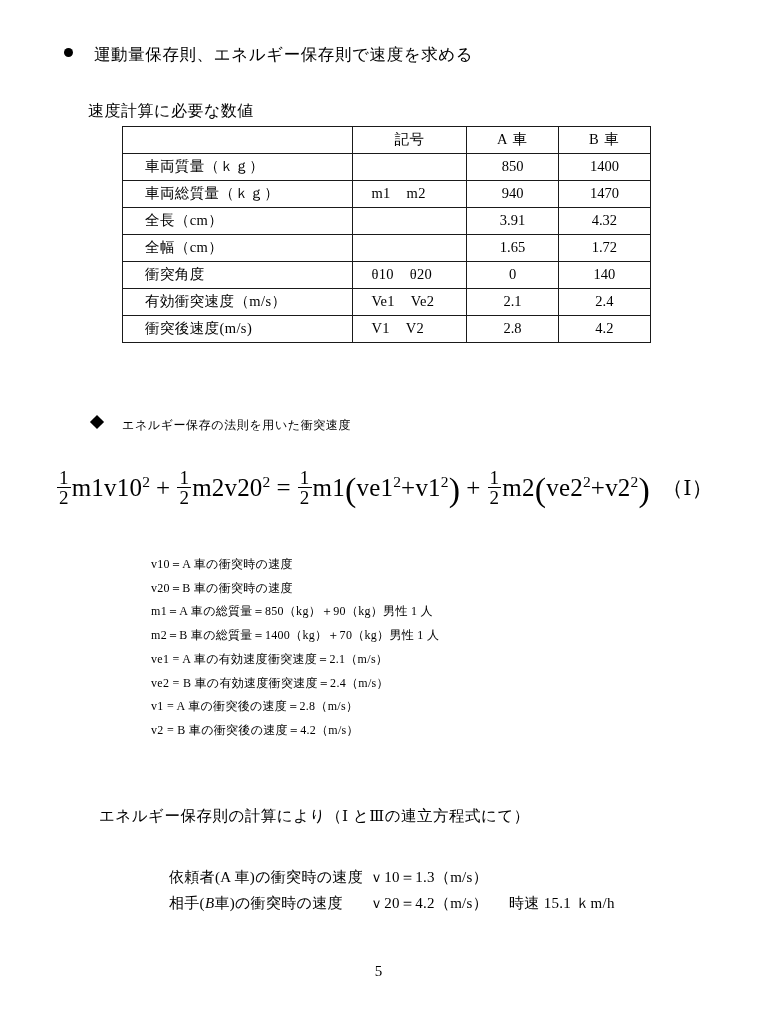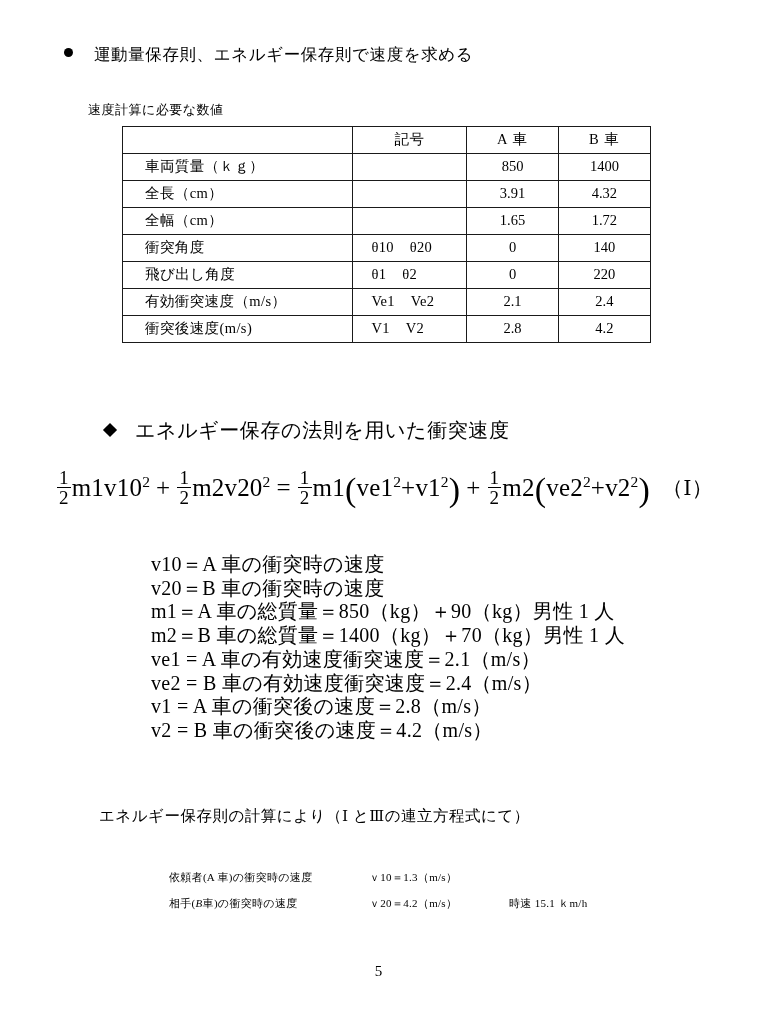--- a/index.html
+++ b/index.html
@@ -43,21 +43,21 @@
     position: relative;
     top: -3px;
     flex: none;
   }
 
   
   .table-caption {
     position: absolute;
     left: 88px;
     top: 101px;
-    font-size: 13px;
+    font-size: 16px;
     letter-spacing: 0.5px;
   }
 
   
   .data-table {
     position: absolute;
     left: 122px;
     top: 126px;
     width: 529px;
     border-collapse: collapse;
@@ -85,25 +85,25 @@
   .sym-pair {
     display: inline-block;
     min-width: 76px;
     text-align: left;
   }
   .sym-pair .s2 { margin-left: 16px; }
 
   
   .diamond-line {
     position: absolute;
-    left: 105px;
+    left: 92px;
     top: 417px;
     display: flex;
     align-items: baseline;
-    font-size: 20px;
+    font-size: 12px;
     letter-spacing: 0.6px;
   }
   .bullet-diamond {
     display: inline-block;
     width: 10px;
     height: 10px;
     background: #000;
     transform: rotate(45deg);
     margin-right: 20px;
     position: relative;
@@ -143,40 +143,40 @@
     font-family: "Liberation Serif", "DejaVu Serif", serif;
   }
   sup { font-size: 0.62em; vertical-align: super; line-height: 0; }
   .eq-tag { margin-left: 12px; font-size: 21px; }
 
   
   .defs {
     position: absolute;
     left: 151px;
     top: 553px;
-    font-size: 20px;
+    font-size: 12px;
     line-height: 23.7px;
     letter-spacing: 0.3px;
   }
   .defs div { white-space: nowrap; }
 
   
   .result-head {
     position: absolute;
     left: 99px;
     top: 806px;
     font-size: 15.5px;
     letter-spacing: 0.5px;
     white-space: nowrap;
   }
   .result-rows {
     position: absolute;
     left: 169px;
     top: 864px;
-    font-size: 11px;
+    font-size: 15px;
     line-height: 26px;
     letter-spacing: 0.3px;
   }
   .result-rows .row { display: flex; white-space: nowrap; }
   .result-rows .r-desc  { width: 200px; }
   .result-rows .r-val   { width: 140px; }
   .result-rows .r-speed { width: 160px; }
   .ital { font-style: italic; }
 
   
@@ -211,42 +211,42 @@
       </tr>
     </thead>
     <tbody>
       <tr>
         <td class="c-label">車両質量（ｋｇ）</td>
         <td class="c-sym"><span class="sym-pair"><span class="s1"></span><span class="s2"></span></span></td>
         <td class="c-a">850</td>
         <td class="c-b">1400</td>
       </tr>
       <tr>
+        <td class="c-label">車両総質量（ｋｇ）</td>
+        <td class="c-sym"><span class="sym-pair"><span class="s1">m1</span><span class="s2">m2</span></span></td>
+        <td class="c-a">940</td>
+        <td class="c-b">1470</td>
+      </tr>
+      <tr>
         <td class="c-label">全長（cm）</td>
         <td class="c-sym"><span class="sym-pair"><span class="s1"></span><span class="s2"></span></span></td>
         <td class="c-a">3.91</td>
         <td class="c-b">4.32</td>
       </tr>
       <tr>
         <td class="c-label">全幅（cm）</td>
         <td class="c-sym"><span class="sym-pair"><span class="s1"></span><span class="s2"></span></span></td>
         <td class="c-a">1.65</td>
         <td class="c-b">1.72</td>
       </tr>
       <tr>
         <td class="c-label">衝突角度</td>
         <td class="c-sym"><span class="sym-pair"><span class="s1">θ10</span><span class="s2">θ20</span></span></td>
         <td class="c-a">0</td>
         <td class="c-b">140</td>
-      </tr>
-      <tr>
-        <td class="c-label">飛び出し角度</td>
-        <td class="c-sym"><span class="sym-pair"><span class="s1">θ1</span><span class="s2">θ2</span></span></td>
-        <td class="c-a">0</td>
-        <td class="c-b">220</td>
       </tr>
       <tr>
         <td class="c-label">有効衝突速度（m/s）</td>
         <td class="c-sym"><span class="sym-pair"><span class="s1">Ve1</span><span class="s2">Ve2</span></span></td>
         <td class="c-a">2.1</td>
         <td class="c-b">2.4</td>
       </tr>
       <tr>
         <td class="c-label">衝突後速度(m/s)</td>
         <td class="c-sym"><span class="sym-pair"><span class="s1">V1</span><span class="s2">V2</span></span></td>

